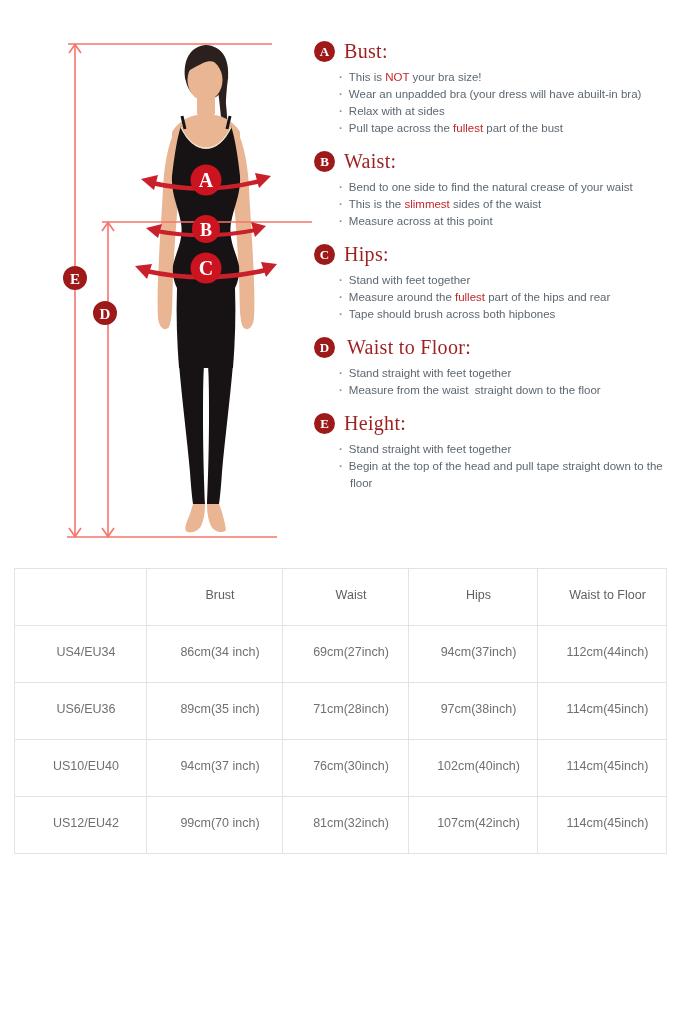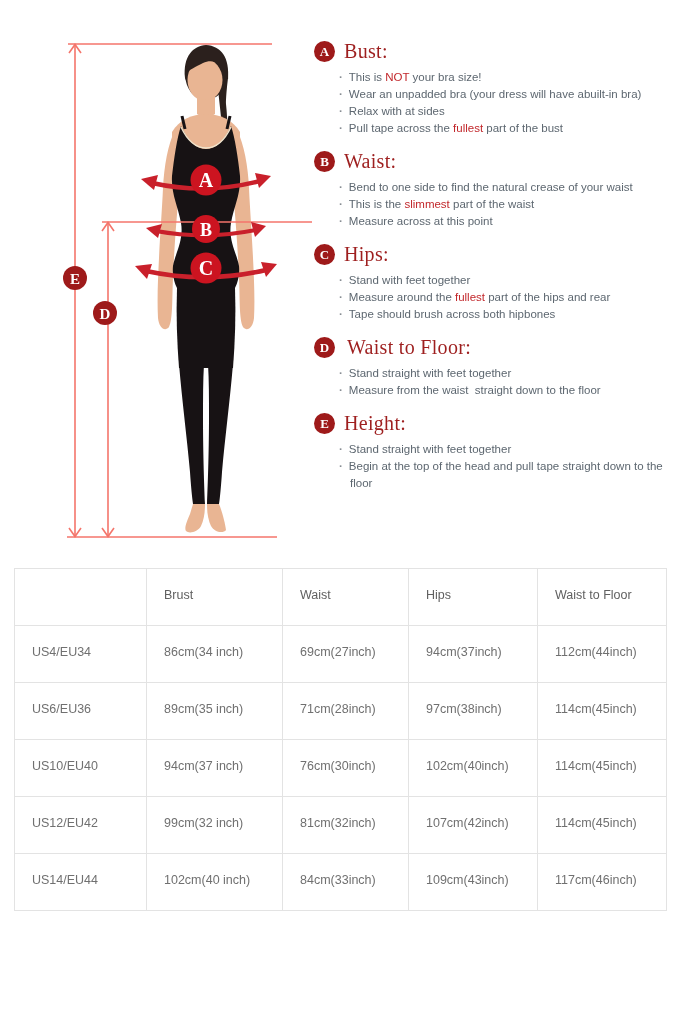--- a/index.html
+++ b/index.html
@@ -22,21 +22,21 @@
   ul.bullets{list-style:none;margin:6px 0 0 25px;padding:0;}
   ul.bullets li{font-size:11.5px;line-height:17px;color:#5d6770;
                 white-space:pre-wrap;padding-left:11px;text-indent:-11px;}
   .dot{color:#878d93;margin-right:6px;font-weight:bold;}
   .em{color:#c2272b;font-weight:normal;}
 
   
   table.size-table{position:absolute;left:14px;top:568px;width:652px;
                    border-collapse:collapse;table-layout:fixed;}
   .size-table th,.size-table td{border:1px solid #e3e3e3;font-weight:normal;
-      font-size:12.5px;color:#707070;text-align:left;vertical-align:top;
+      font-size:12.5px;color:#707070;text-align:center;vertical-align:top;
       padding:20px 6px 23px 17px;line-height:13px;}
   .size-table th{color:#606060;}
 </style>
 </head>
 <body>
 
 <div class="figure-area">
 <svg width="280" height="522" viewBox="0 0 280 522">
 
   <g>
@@ -136,21 +136,21 @@
       </ul>
   </div>
 
   <div class="section">
     <div class="sec-head">
       <span class="badge">B</span>
       <span class="sec-title">Waist:</span>
     </div>
     <ul class="bullets">
         <li><span class="dot">·</span><span>Bend to one side to find the natural crease of your waist</span></li>
-        <li><span class="dot">·</span><span>This is the </span><span class="em">slimmest</span><span> part of the waist</span></li>
+        <li><span class="dot">·</span><span>This is the </span><span class="em">slimmest</span><span> sides of the waist</span></li>
         <li><span class="dot">·</span><span>Measure across at this point</span></li>
       </ul>
   </div>
 
   <div class="section">
     <div class="sec-head">
       <span class="badge">C</span>
       <span class="sec-title">Hips:</span>
     </div>
     <ul class="bullets">
@@ -217,26 +217,19 @@
       </tr>
       <tr>
         <td>US10/EU40</td>
         <td>94cm(37 inch)</td>
         <td>76cm(30inch)</td>
         <td>102cm(40inch)</td>
         <td>114cm(45inch)</td>
       </tr>
       <tr>
         <td>US12/EU42</td>
-        <td>99cm(32 inch)</td>
+        <td>99cm(70 inch)</td>
         <td>81cm(32inch)</td>
         <td>107cm(42inch)</td>
         <td>114cm(45inch)</td>
       </tr>
-      <tr>
-        <td>US14/EU44</td>
-        <td>102cm(40 inch)</td>
-        <td>84cm(33inch)</td>
-        <td>109cm(43inch)</td>
-        <td>117cm(46inch)</td>
-      </tr>
     </tbody>
 </table>
 
 </body></html>

